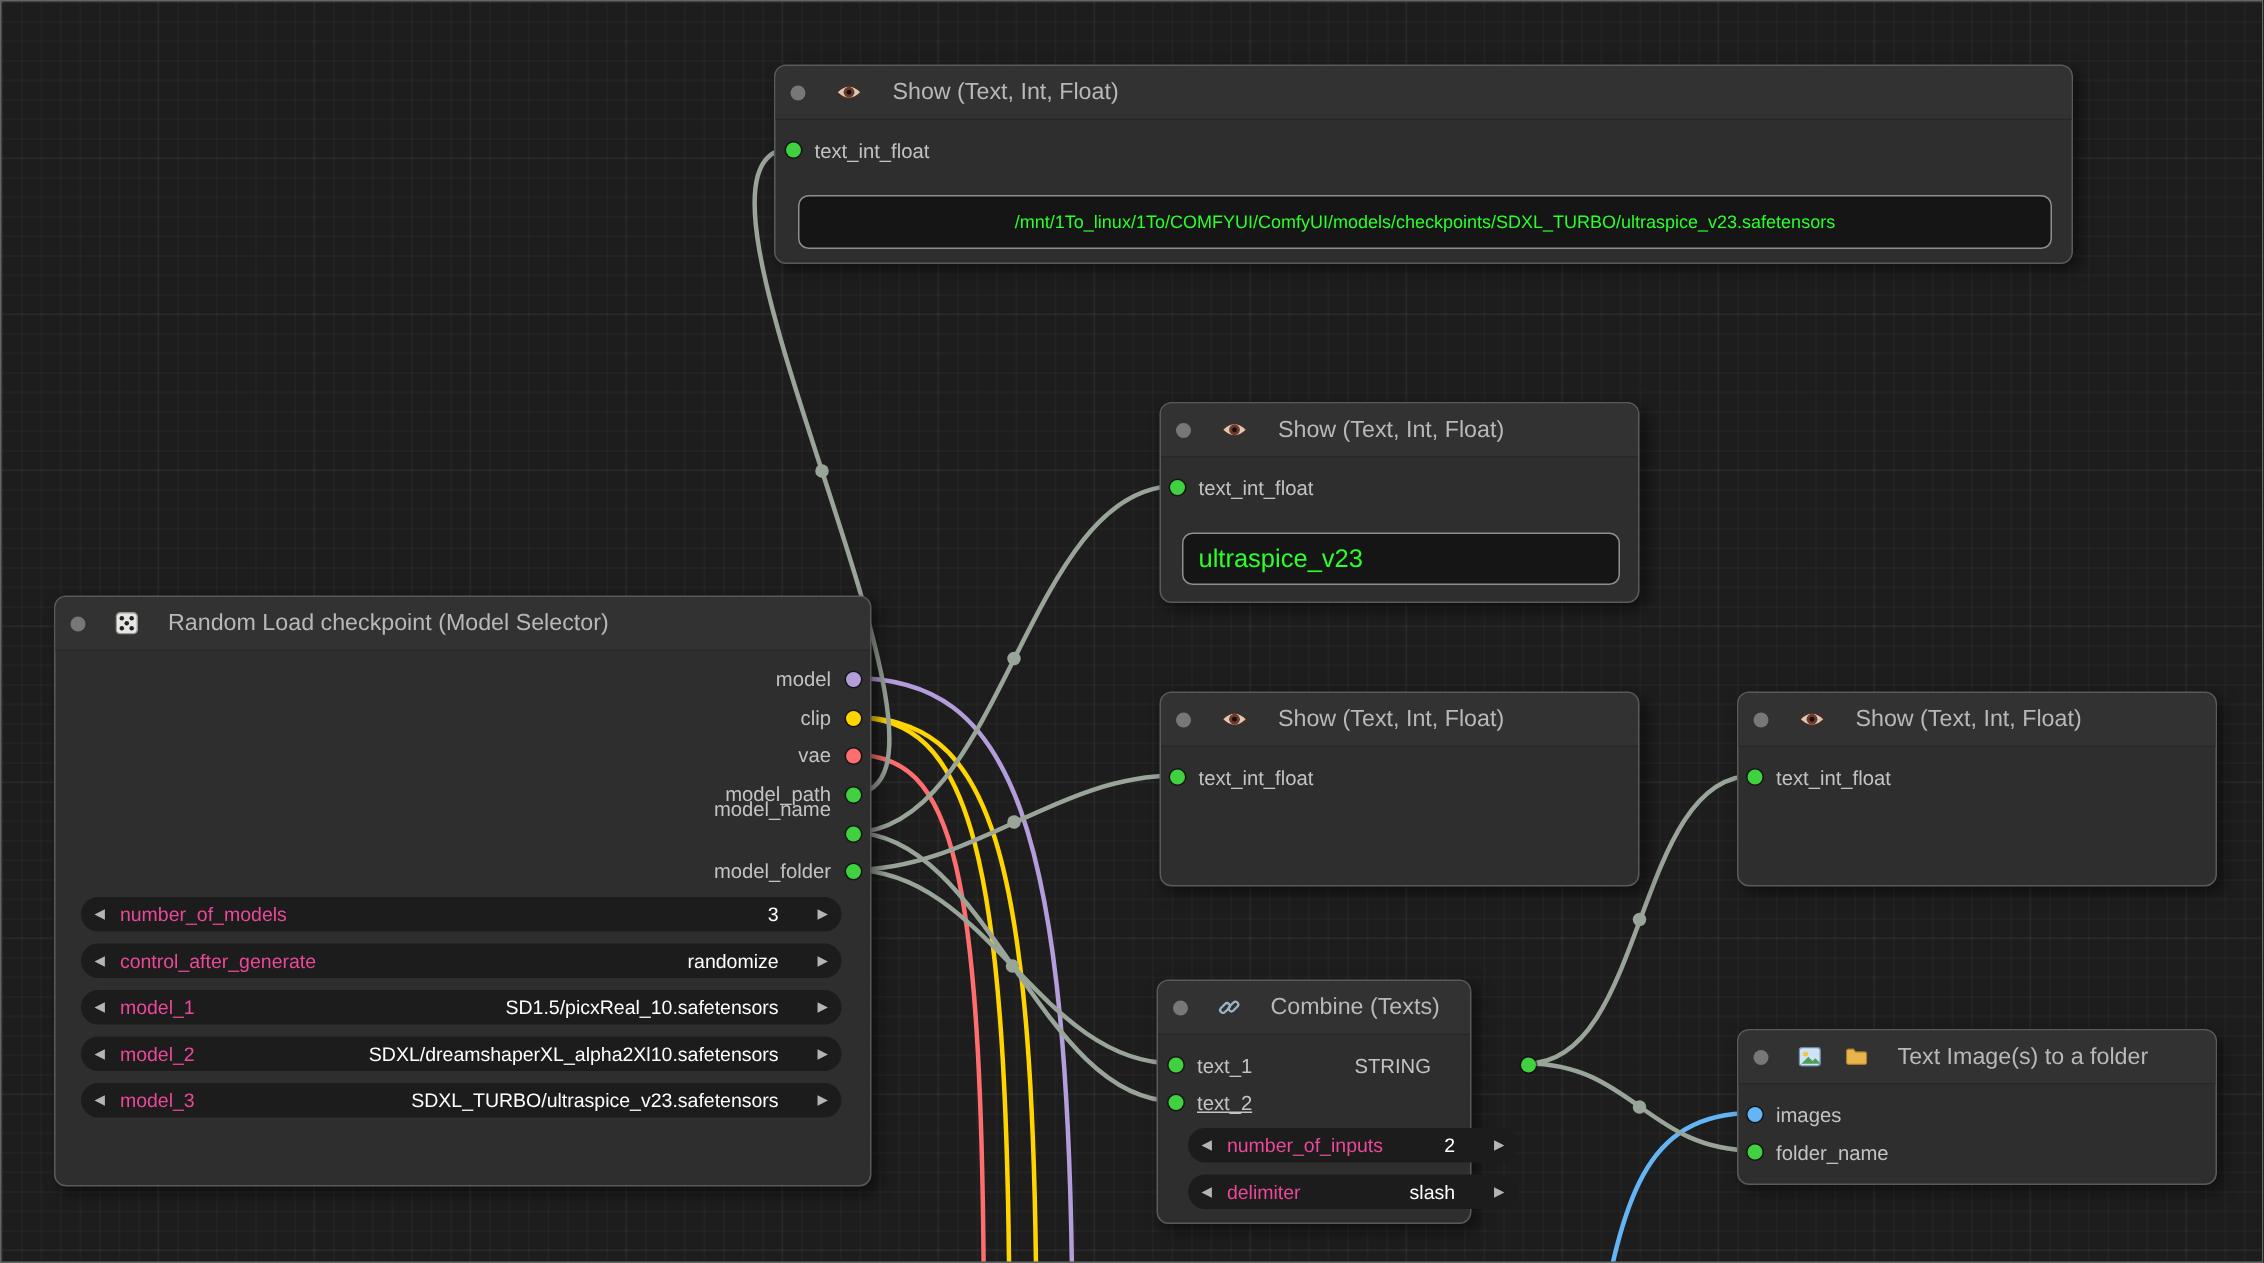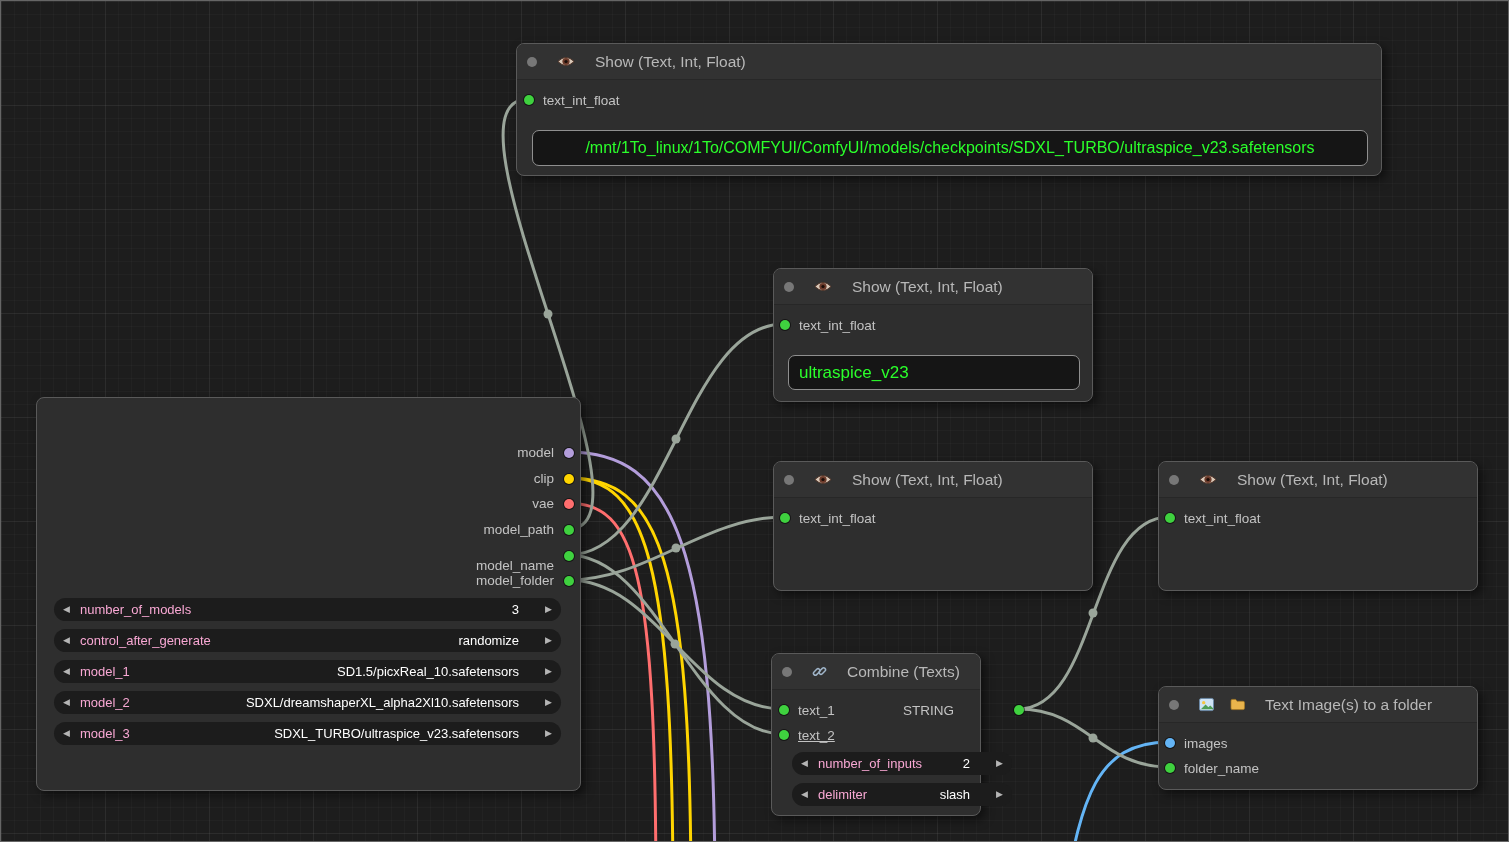--- a/index.html
+++ b/index.html
@@ -35,25 +35,25 @@
   .dot{position:absolute;width:10px;height:10px;border-radius:50%;z-index:3;box-shadow:0 0 0 1px rgba(0,0,0,.55);}
   .dot.green{background:var(--slot-green,#3fd13f);}
   .dot.purple{background:var(--model-purple,#b39ddb);}
   .dot.yellow{background:var(--clip-yellow,#ffd500);}
   .dot.red{background:var(--vae-red,#ff6e6e);}
   .dot.blue{background:var(--image-blue,#64b5f6);}
   .slot-label,.out-label{position:absolute;color:#c3c3c3;font-size:13.5px;white-space:nowrap;}
   .vbox{position:absolute;background:#151515;border:1px solid #8f8f8f;border-radius:7px;
     color:var(--value-text-green,#2bff2b);font-size:17px;display:flex;align-items:center;
     padding:0 10px;box-sizing:border-box;white-space:nowrap;overflow:hidden;}
-  .vbox.center{justify-content:center;font-size:16px;}
+  .vbox.center{justify-content:center;font-size:12px;}
   .widget{position:absolute;height:23px;background:var(--widget-bg,#1c1c1c);border-radius:12px;
     display:flex;align-items:center;padding:0 9px;font-size:13px;box-sizing:border-box;}
   .warr{color:#b5b5b5;font-size:9px;line-height:1;flex:none;}
-  .wlabel{color:#f9a8d4;margin-left:10px;white-space:nowrap;}
+  .wlabel{color:#ec4899;margin-left:10px;white-space:nowrap;}
   .wvalue{margin-left:auto;color:#fff;margin-right:26px;white-space:nowrap;}
 </style>
 </head>
 <body>
 
 <div id="canvas">
 
   <svg class="links" width="1509" height="842" viewBox="0 0 1509 842">
     <path class="lk model" d="M 567 451 C 672 451 714 540 714 900"></path>
     <path class="lk clip" d="M 567 477 C 658 477 690 555 690 900"></path>
@@ -137,31 +137,45 @@
             <circle cx="10" cy="7" r="1.8" fill="#1a0d08"></circle>
           </svg>
       </span>
       <span class="ttext">Show (Text, Int, Float)</span>
     </div>
     <span class="dot green" style="left:6px;top:51px;"></span>
     <span class="slot-label" style="left:25px;top:49px;">text_int_float</span>
   </div>
 
   <div class="node" style="left:35px;top:396px;width:545px;height:394px;">
+    <div class="ntitle">
+      <span class="collapse-dot"></span>
+      <span class="ticon">
+        <svg viewBox="0 0 16 16" width="15" height="15">
+            <rect x="0.5" y="0.5" width="15" height="15" rx="3" fill="#e8e6e3" stroke="#999"></rect>
+            <circle cx="4.5" cy="4.5" r="1.6" fill="#222"></circle>
+            <circle cx="11.5" cy="4.5" r="1.6" fill="#222"></circle>
+            <circle cx="8" cy="8" r="1.6" fill="#222"></circle>
+            <circle cx="4.5" cy="11.5" r="1.6" fill="#222"></circle>
+            <circle cx="11.5" cy="11.5" r="1.6" fill="#222"></circle>
+          </svg>
+      </span>
+      <span class="ttext">Random Load checkpoint (Model Selector)</span>
+    </div>
 
     <span class="dot purple" style="left:527px;top:50px;"></span>
     <span class="out-label" style="right:26px;top:47px;">model</span>
     <span class="dot yellow" style="left:527px;top:76px;"></span>
     <span class="out-label" style="right:26px;top:73px;text-align:right;">clip</span>
     <span class="dot red" style="left:527px;top:101px;"></span>
     <span class="out-label" style="right:26px;top:98px;">vae</span>
     <span class="dot green" style="left:527px;top:127px;"></span>
     <span class="out-label" style="right:26px;top:124px;">model_path</span>
     <span class="dot green" style="left:527px;top:153px;"></span>
-    <span class="out-label" style="right:26px;top:160px;">model_name</span>
+    <span class="out-label" style="right:26px;top:134px;">model_name</span>
     <span class="dot green" style="left:527px;top:178px;"></span>
     <span class="out-label" style="right:26px;top:175px;">model_folder</span>
 
     <div class="widget" style="left:17px;top:200px;width:507px;">
       <span class="warr">◀</span>
       <span class="wlabel">number_of_models</span>
       <span class="wvalue">3</span>
       <span class="warr">▶</span>
     </div>
     <div class="widget" style="left:17px;top:231px;width:507px;">

